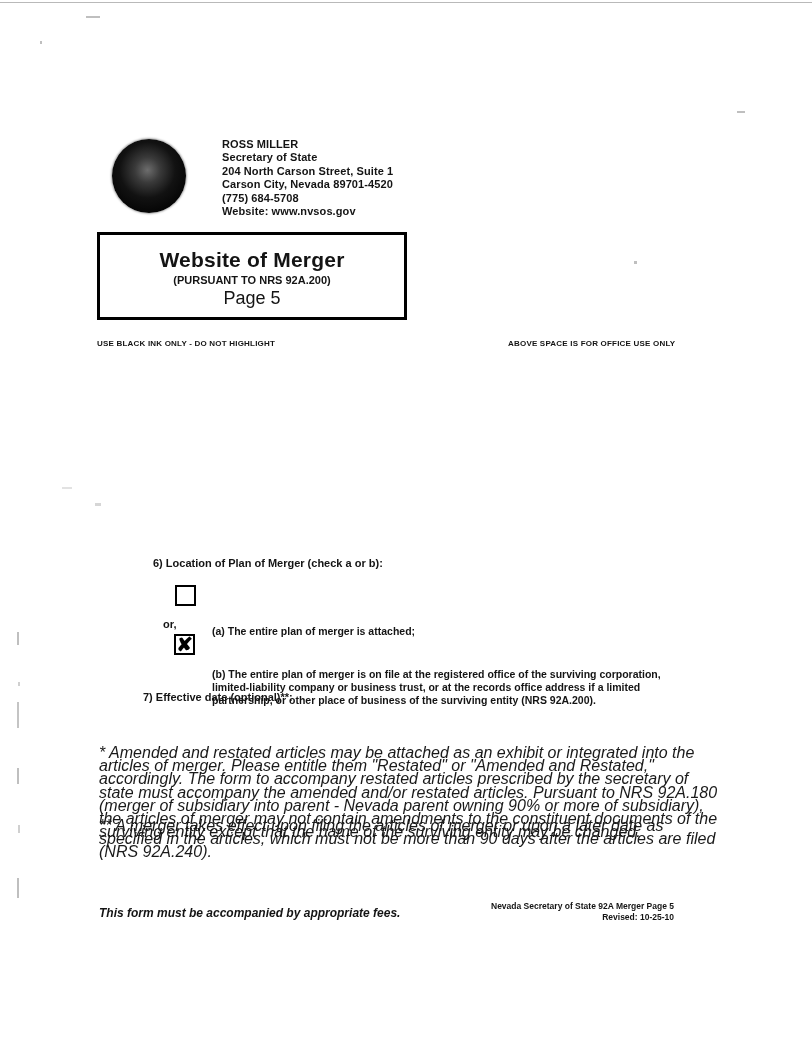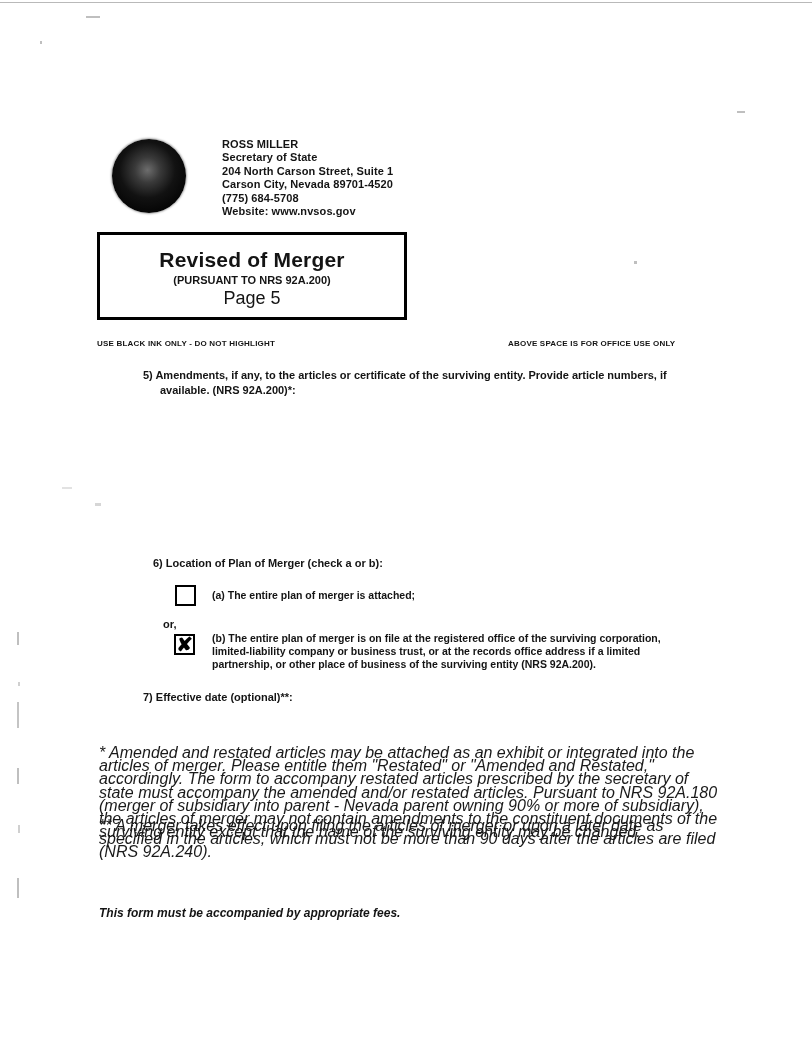--- a/index.html
+++ b/index.html
@@ -51,21 +51,21 @@
   .checkbox{
     width:21px;height:21px;border:2px solid #000;background:#fff;
     box-sizing:border-box;text-align:center;
   }
   .cb-a{left:175px;top:585px;}
   .cb-b{left:174px;top:634px;}
   .cb-mark{
     display:block;font-size:19px;font-weight:bold;line-height:17px;color:#000;
     transform:scaleX(1.05);
   }
-  .opt-label{font-weight:bold;font-size:10.5px;line-height:13.2px;}
+  .opt-label{font-weight:bold;font-size:10.5px;line-height:13.2px;margin-top:36px;}
   .opt-a{left:212px;top:589px;}
   .or-label{left:163px;top:618px;font-weight:bold;font-size:11px;}
   .opt-b{left:212px;top:632px;width:474px;}
 
   
   .footnote{left:99px;width:620px;font-size:16px;line-height:13.2px;color:#1a1a1a;font-style:italic;}
   .fn1{top:746px;}
   .fn2{top:819px;}
 
   
@@ -98,42 +98,45 @@
   <div class="abs agency">
     <div>ROSS MILLER</div>
     <div>Secretary of State</div>
     <div>204 North Carson Street, Suite 1</div>
     <div>Carson City, Nevada 89701-4520</div>
     <div>(775) 684-5708</div>
     <div>Website:  www.nvsos.gov</div>
   </div>
 
   <div class="abs titlebox">
-    <div class="t1">Revised of Merger</div>
+    <div class="t1">Website of Merger</div>
     <div class="t2">(PURSUANT TO NRS 92A.200)</div>
     <div class="t3">Page 5</div>
   </div>
 
   <div class="abs ink-note">USE BLACK INK ONLY - DO NOT HIGHLIGHT</div>
   <div class="abs office-note">ABOVE SPACE IS FOR OFFICE USE ONLY</div>
 
-  <div class="abs item item5">5) Amendments, if any, to the articles or certificate of the surviving entity. Provide article numbers, if available. (NRS 92A.200)*:</div>
 
   <div class="abs item item6">6) Location of Plan of Merger (check a or b):</div>
 
   <div class="abs checkbox cb-a"></div>
   <div class="abs opt-label opt-a">(a) The entire plan of merger is attached;</div>
 
   <div class="abs or-label">or,</div>
 
   <div class="abs checkbox cb-b">
     <span class="cb-mark">✘</span>
   </div>
   <div class="abs opt-label opt-b">(b) The entire plan of merger is on file at the registered office of the surviving corporation, limited-liability company or business trust, or at the records office address if a limited partnership, or other place of business of the surviving entity (NRS 92A.200).</div>
 
   <div class="abs item item7">7) Effective date (optional)**:</div>
 
   <div class="abs footnote fn1">* Amended and restated articles may be attached as an exhibit or integrated into the articles of merger.  Please entitle them "Restated" or "Amended and Restated," accordingly.  The form to accompany restated articles prescribed by the secretary of state must accompany the amended and/or restated articles.  Pursuant to NRS 92A.180 (merger of subsidiary into parent - Nevada parent owning 90% or more of subsidiary), the articles of merger may not contain amendments to the constituent documents of the surviving entity except that the name of the surviving entity may be changed.</div>
   <div class="abs footnote fn2">** A merger takes effect upon filing the articles of merger or upon a later date as specified in the articles, which must not be more than 90 days after the articles are filed (NRS 92A.240).</div>
 
   <div class="abs fees">This form must be accompanied by appropriate fees.</div>
+  <div class="abs formid">
+    <div>Nevada Secretary of State 92A Merger Page 5</div>
+    <div>Revised: 10-25-10</div>
+  </div>
 
 </div>
 
 </body></html>

